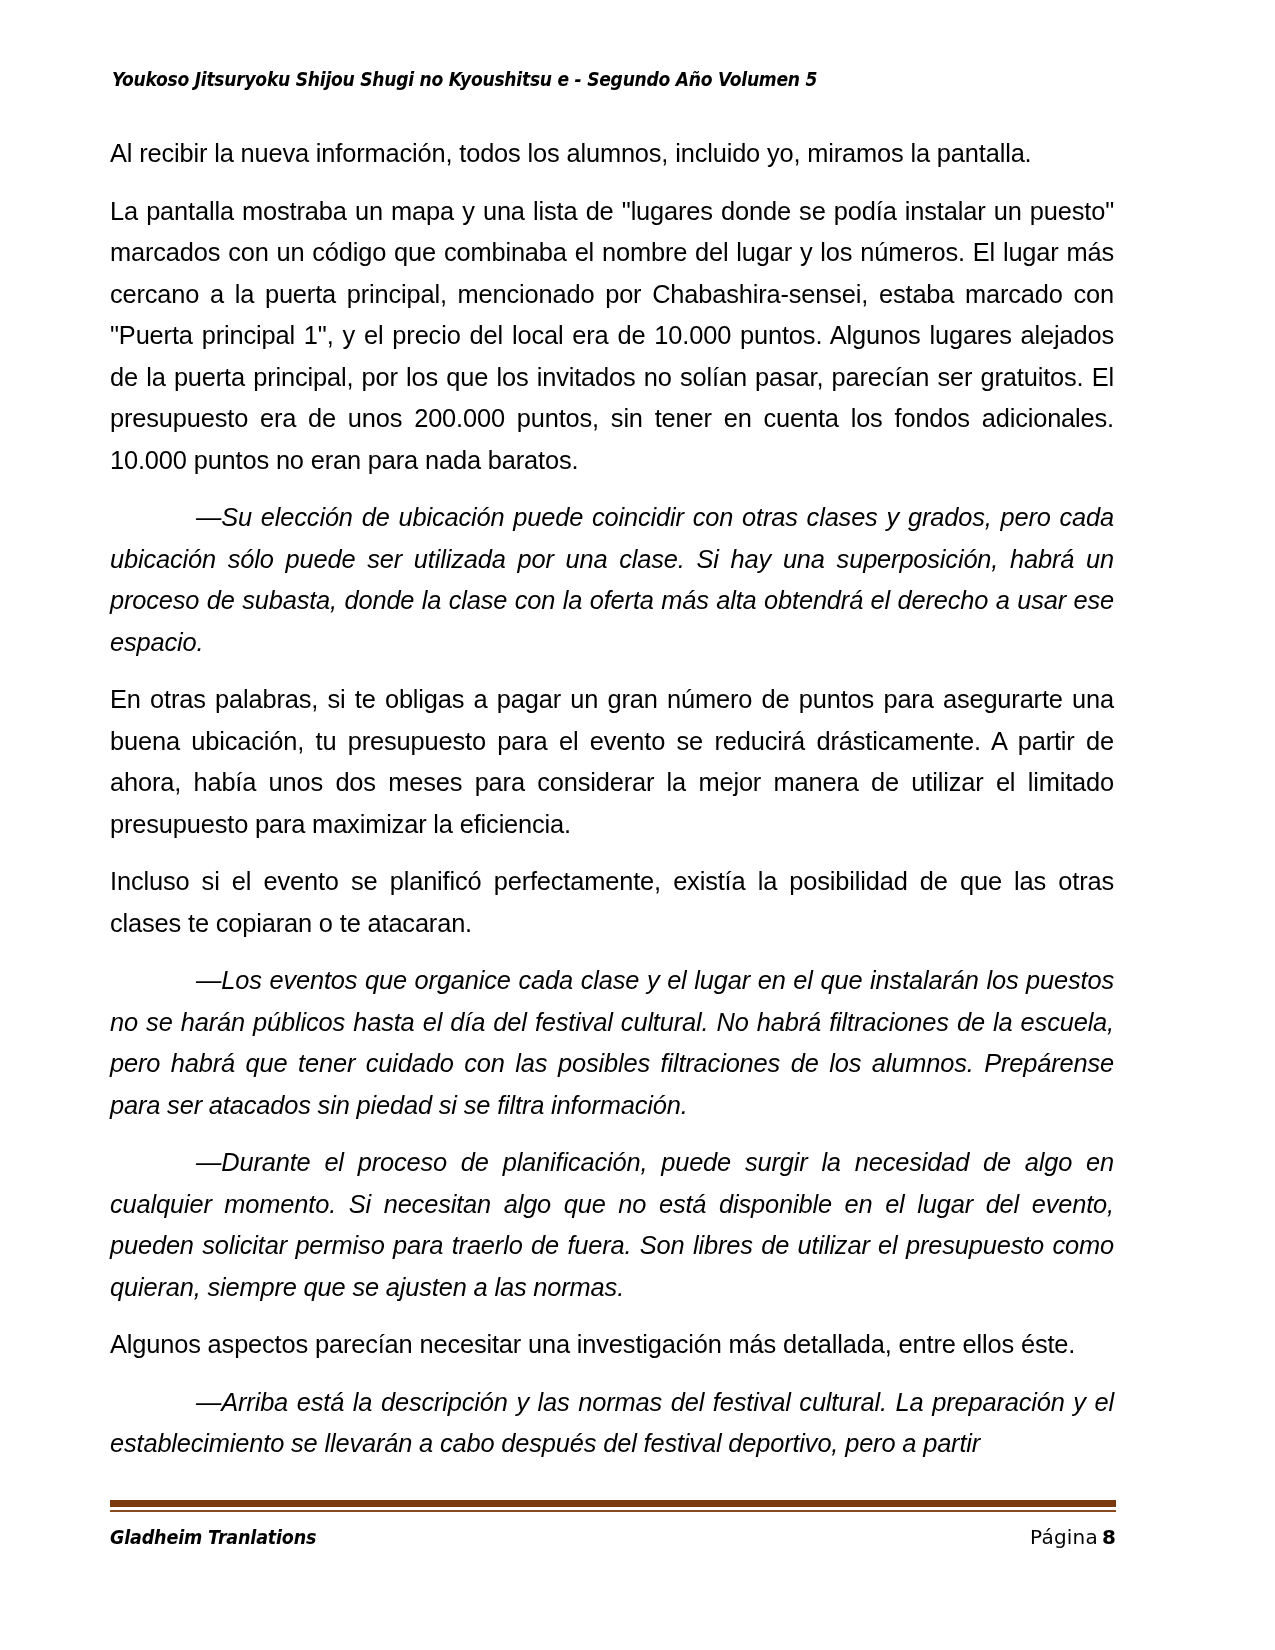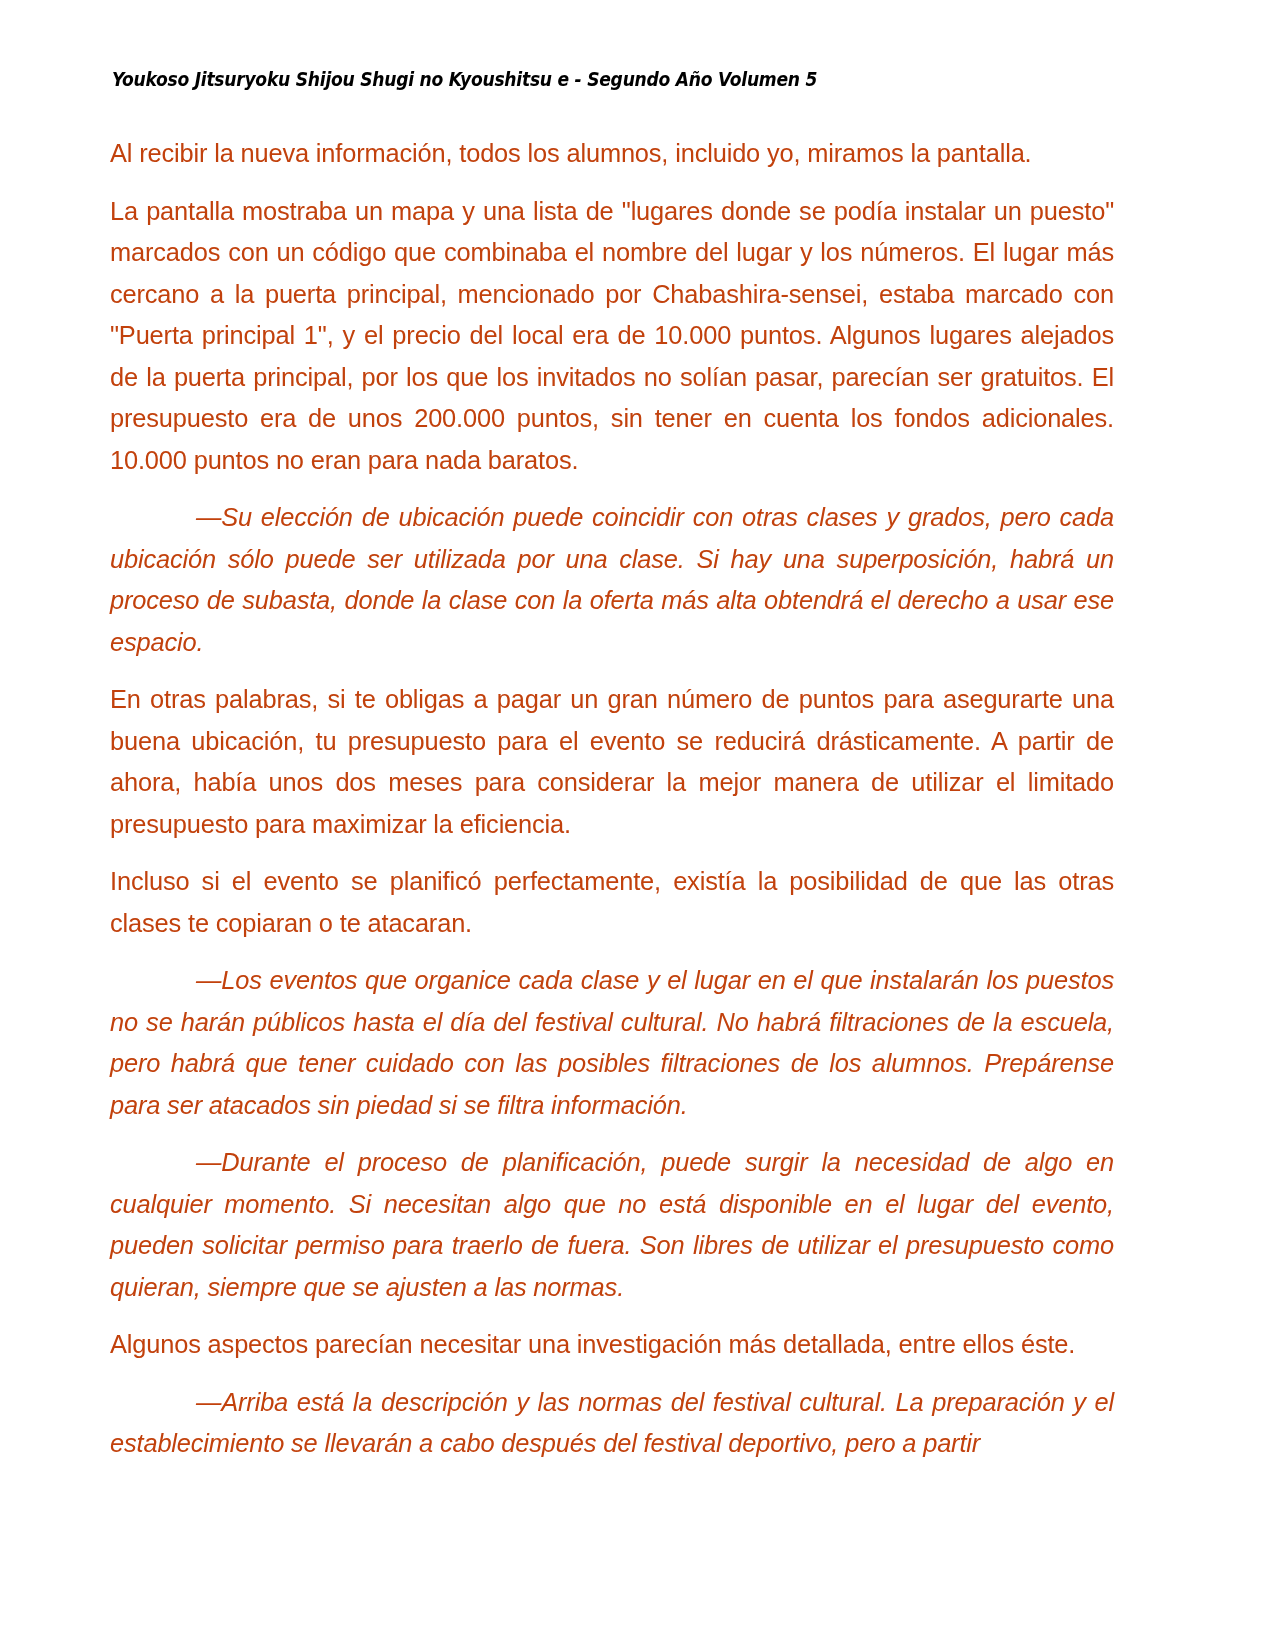--- a/index.html
+++ b/index.html
@@ -52,21 +52,21 @@
     width: 1004px;
   }
 
   .para {
     font-family: "Liberation Sans", sans-serif;
     font-size: 25.4px;
     line-height: 41.5px;
     text-align: justify;
     text-justify: inter-word;
     margin: 0 0 16px 0;
-    color: #c2410c;
+    color: #000000;
     letter-spacing: -0.15px;
     word-spacing: 0px;
   }
   .para.indent {
     text-indent: 86px;
     font-style: italic;
   }
   .para.last {
     margin-bottom: 0;
   }
@@ -135,14 +135,25 @@
     <p class="para">La pantalla mostraba un mapa y una lista de "lugares donde se podía instalar un puesto" marcados con un código que combinaba el nombre del lugar y los números. El lugar más cercano a la puerta principal, mencionado por Chabashira-sensei, estaba marcado con "Puerta principal 1", y el precio del local era de 10.000 puntos. Algunos lugares alejados de la puerta principal, por los que los invitados no solían pasar, parecían ser gratuitos. El presupuesto era de unos 200.000 puntos, sin tener en cuenta los fondos adicionales. 10.000 puntos no eran para nada baratos.</p>
     <p class="para indent">—Su elección de ubicación puede coincidir con otras clases y grados, pero cada ubicación sólo puede ser utilizada por una clase. Si hay una superposición, habrá un proceso de subasta, donde la clase con la oferta más alta obtendrá el derecho a usar ese espacio.</p>
     <p class="para">En otras palabras, si te obligas a pagar un gran número de puntos para asegurarte una buena ubicación, tu presupuesto para el evento se reducirá drásticamente. A partir de ahora, había unos dos meses para considerar la mejor manera de utilizar el limitado presupuesto para maximizar la eficiencia.</p>
     <p class="para">Incluso si el evento se planificó perfectamente, existía la posibilidad de que las otras clases te copiaran o te atacaran.</p>
     <p class="para indent">—Los eventos que organice cada clase y el lugar en el que instalarán los puestos no se harán públicos hasta el día del festival cultural. No habrá filtraciones de la escuela, pero habrá que tener cuidado con las posibles filtraciones de los alumnos. Prepárense para ser atacados sin piedad si se filtra información.</p>
     <p class="para indent">—Durante el proceso de planificación, puede surgir la necesidad de algo en cualquier momento. Si necesitan algo que no está disponible en el lugar del evento, pueden solicitar permiso para traerlo de fuera. Son libres de utilizar el presupuesto como quieran, siempre que se ajusten a las normas.</p>
     <p class="para">Algunos aspectos parecían necesitar una investigación más detallada, entre ellos éste.</p>
     <p class="para indent last">—Arriba está la descripción y las normas del festival cultural. La preparación y el establecimiento se llevarán a cabo después del festival deportivo, pero a partir</p>
   </div>
 
+  <div class="footer">
+    <div class="footer-rule-thick"></div>
+    <div class="footer-rule-gap"></div>
+    <div class="footer-rule-thin"></div>
+    <div class="footer-row">
+      <div class="footer-left">Gladheim Tranlations</div>
+      <div class="footer-right">
+        <span>Página</span><span class="pagenum">8</span>
+      </div>
+    </div>
+  </div>
 
 </div>
 
 </body></html>

